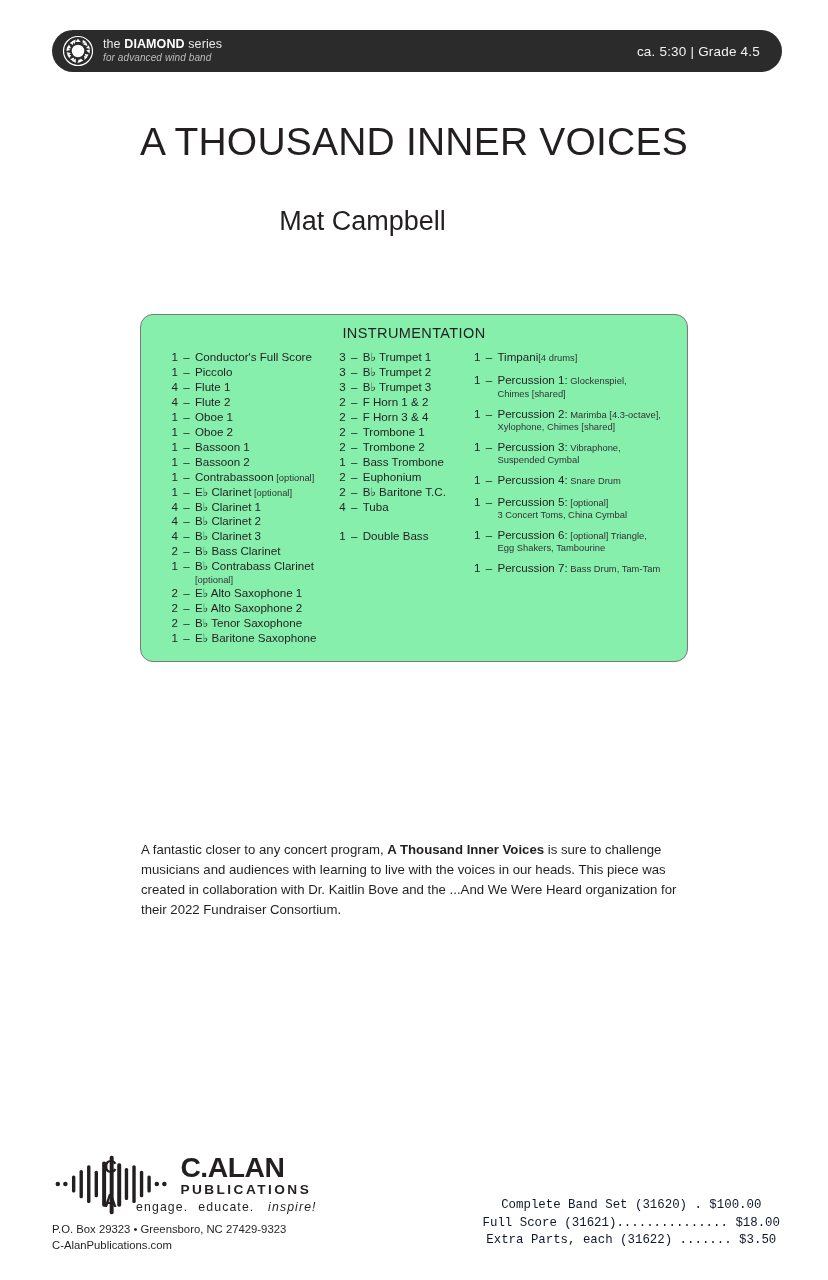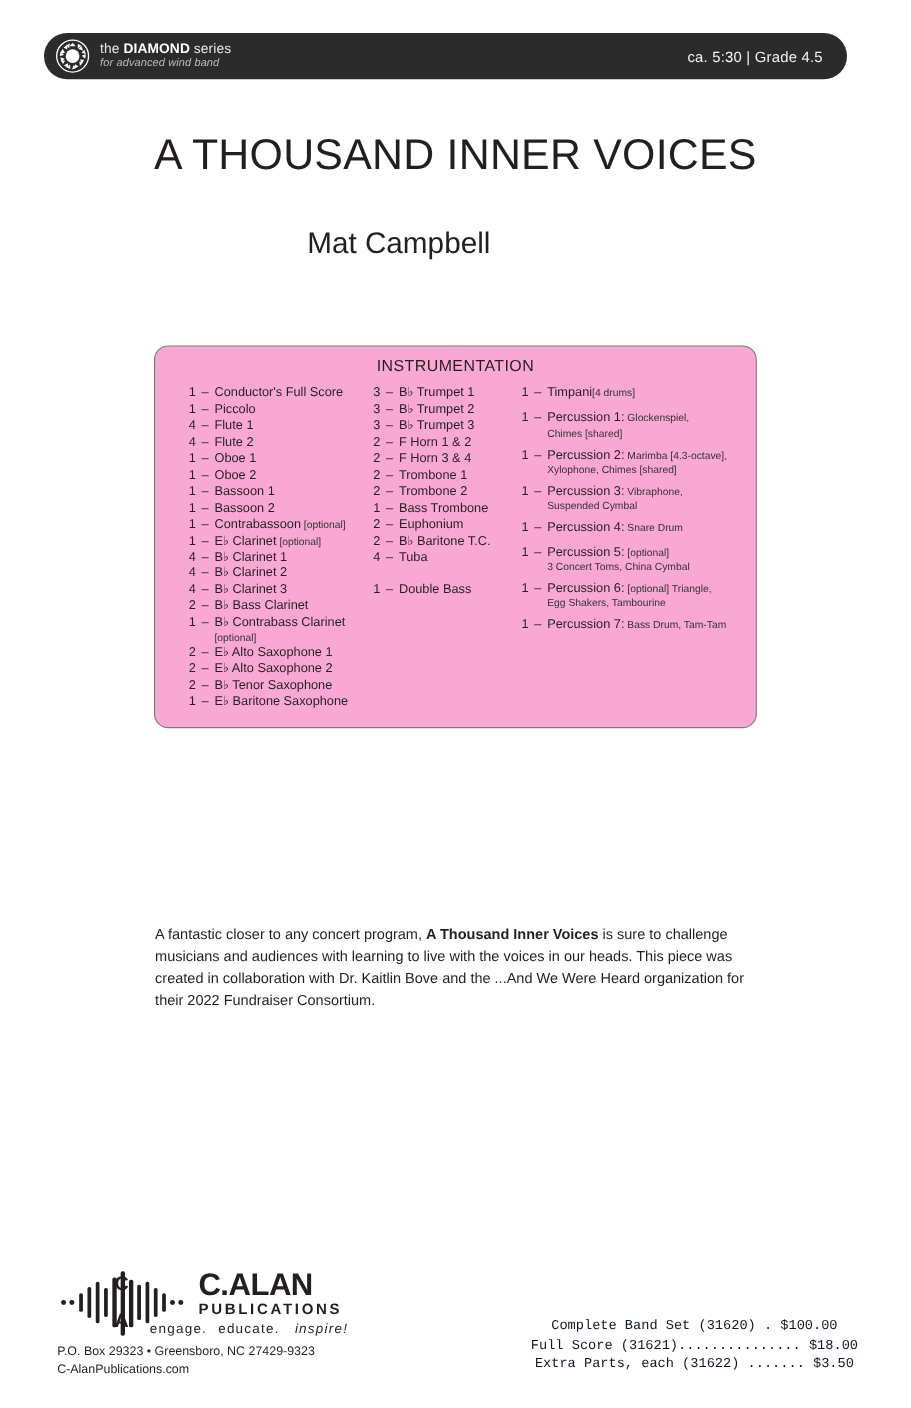--- a/index.html
+++ b/index.html
@@ -8,21 +8,21 @@
     background: #ffffff;
     font-family: "Liberation Sans", sans-serif;
     color: #231f20;
     overflow: hidden;
   }
   .page { position: relative; width: 828px; height: 1280px; background:#fff; }
 
   
   .series-bar {
     position: absolute;
-    left: 40px; top: 30px;
+    left: 52px; top: 30px;
     width: 730px; height: 42px;
     background: #2b2b2b;
     border-radius: 21px;
     display: flex; align-items: center;
     padding: 0 22px 0 10px;
   }
   .diamond-logo { width: 32px; height: 32px; flex: 0 0 32px; margin-right: 9px; }
   .series-text { display: flex; flex-direction: column; justify-content: center; line-height: 1.05; }
   .series-line1 { font-size: 12.5px; color: #e8e8e8; letter-spacing: .1px; }
   .series-line1 b { font-weight: bold; color: #ffffff; }
@@ -48,21 +48,21 @@
     position: absolute; left: 0; top: 266px; width: 828px;
     text-align: center; font-size: 11.5px; color: #2b2b2b;
   }
 
   
   .instr-box {
     position: absolute; left: 140px; top: 314px;
     width: 548px; height: 348px;
     border: 1.4px solid #7a7a7a;
     border-radius: 13px;
-    background: #f9a8d4;
+    background: #86efac;
   }
   .instr-head {
     text-align: center; font-size: 14.5px; letter-spacing: .4px;
     color: #231f20; margin-top: 10px;
   }
   .instr-cols {
     display: flex; padding: 9px 0 0 0;
   }
   .col { font-size: 11.6px; color: #231f20; }
   .col-1 { width: 190px; padding-left: 22px; }

